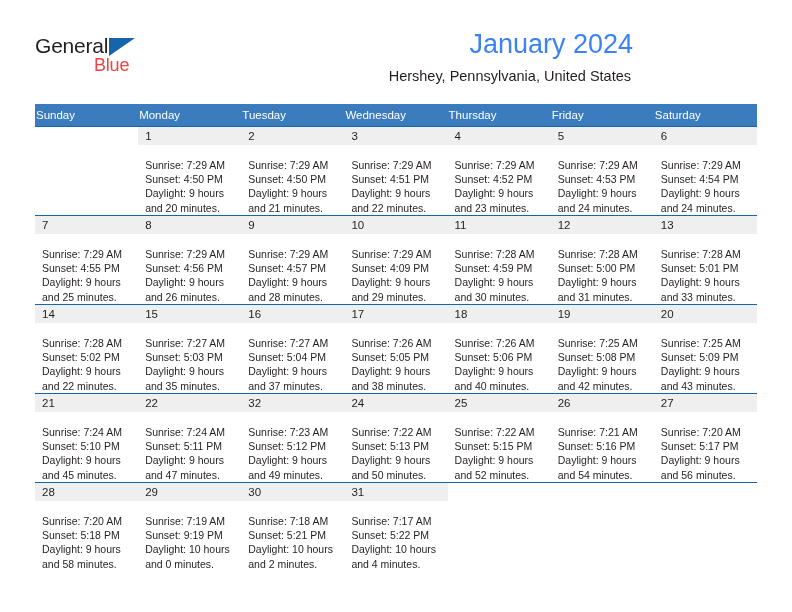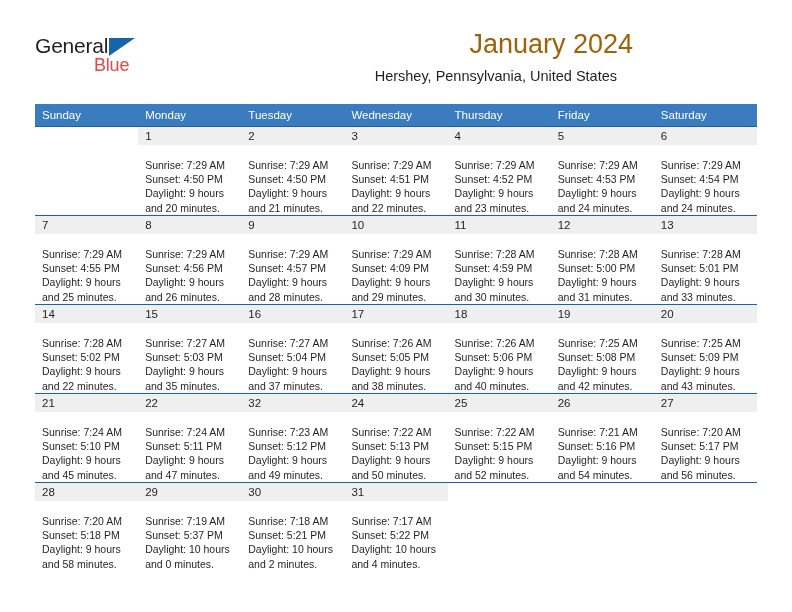--- a/index.html
+++ b/index.html
@@ -66,49 +66,49 @@
 
   .title-block {
     position: absolute;
     right: 0;
     top: 0;
     text-align: right;
   }
   .cal-title {
     font-size: 27px;
     line-height: 32px;
-    color: #a16207;
+    color: #3b82f6;
     font-weight: normal;
     margin: 0;
     white-space: nowrap;
   }
   .cal-subtitle {
     font-size: 14.5px;
     line-height: 20px;
     color: #231f20;
-    margin: 6px 16px 0 0;
+    margin: 6px 2px 0 0;
     white-space: nowrap;
   }
 
   
   .calendar {
     position: absolute;
     left: 35px;
     top: 104px;
     width: 722px;
     border-collapse: collapse;
     table-layout: fixed;
   }
   .calendar th {
     background: #3a7cbe;
     color: #ffffff;
     font-size: 11.5px;
     font-weight: normal;
     text-align: left;
-    padding: 5px 0 5px 7px;
+    padding: 5px 0 5px 1px;
     height: 12px;
     border: none;
   }
   .calendar td {
     vertical-align: top;
     padding: 0;
     border: none;
     border-top: 1px solid #1665ab;
     height: 88px;
     width: 103.14px;
@@ -432,21 +432,21 @@
               <div>Sunrise: 7:20 AM</div>
               <div>Sunset: 5:18 PM</div>
               <div>Daylight: 9 hours</div>
               <div>and 58 minutes.</div>
             </div>
           </td>
           <td>
             <div class="daynum-band">29</div>
             <div class="cell-body">
               <div>Sunrise: 7:19 AM</div>
-              <div>Sunset: 5:37 PM</div>
+              <div>Sunset: 9:19 PM</div>
               <div>Daylight: 10 hours</div>
               <div>and 0 minutes.</div>
             </div>
           </td>
           <td>
             <div class="daynum-band">30</div>
             <div class="cell-body">
               <div>Sunrise: 7:18 AM</div>
               <div>Sunset: 5:21 PM</div>
               <div>Daylight: 10 hours</div>

